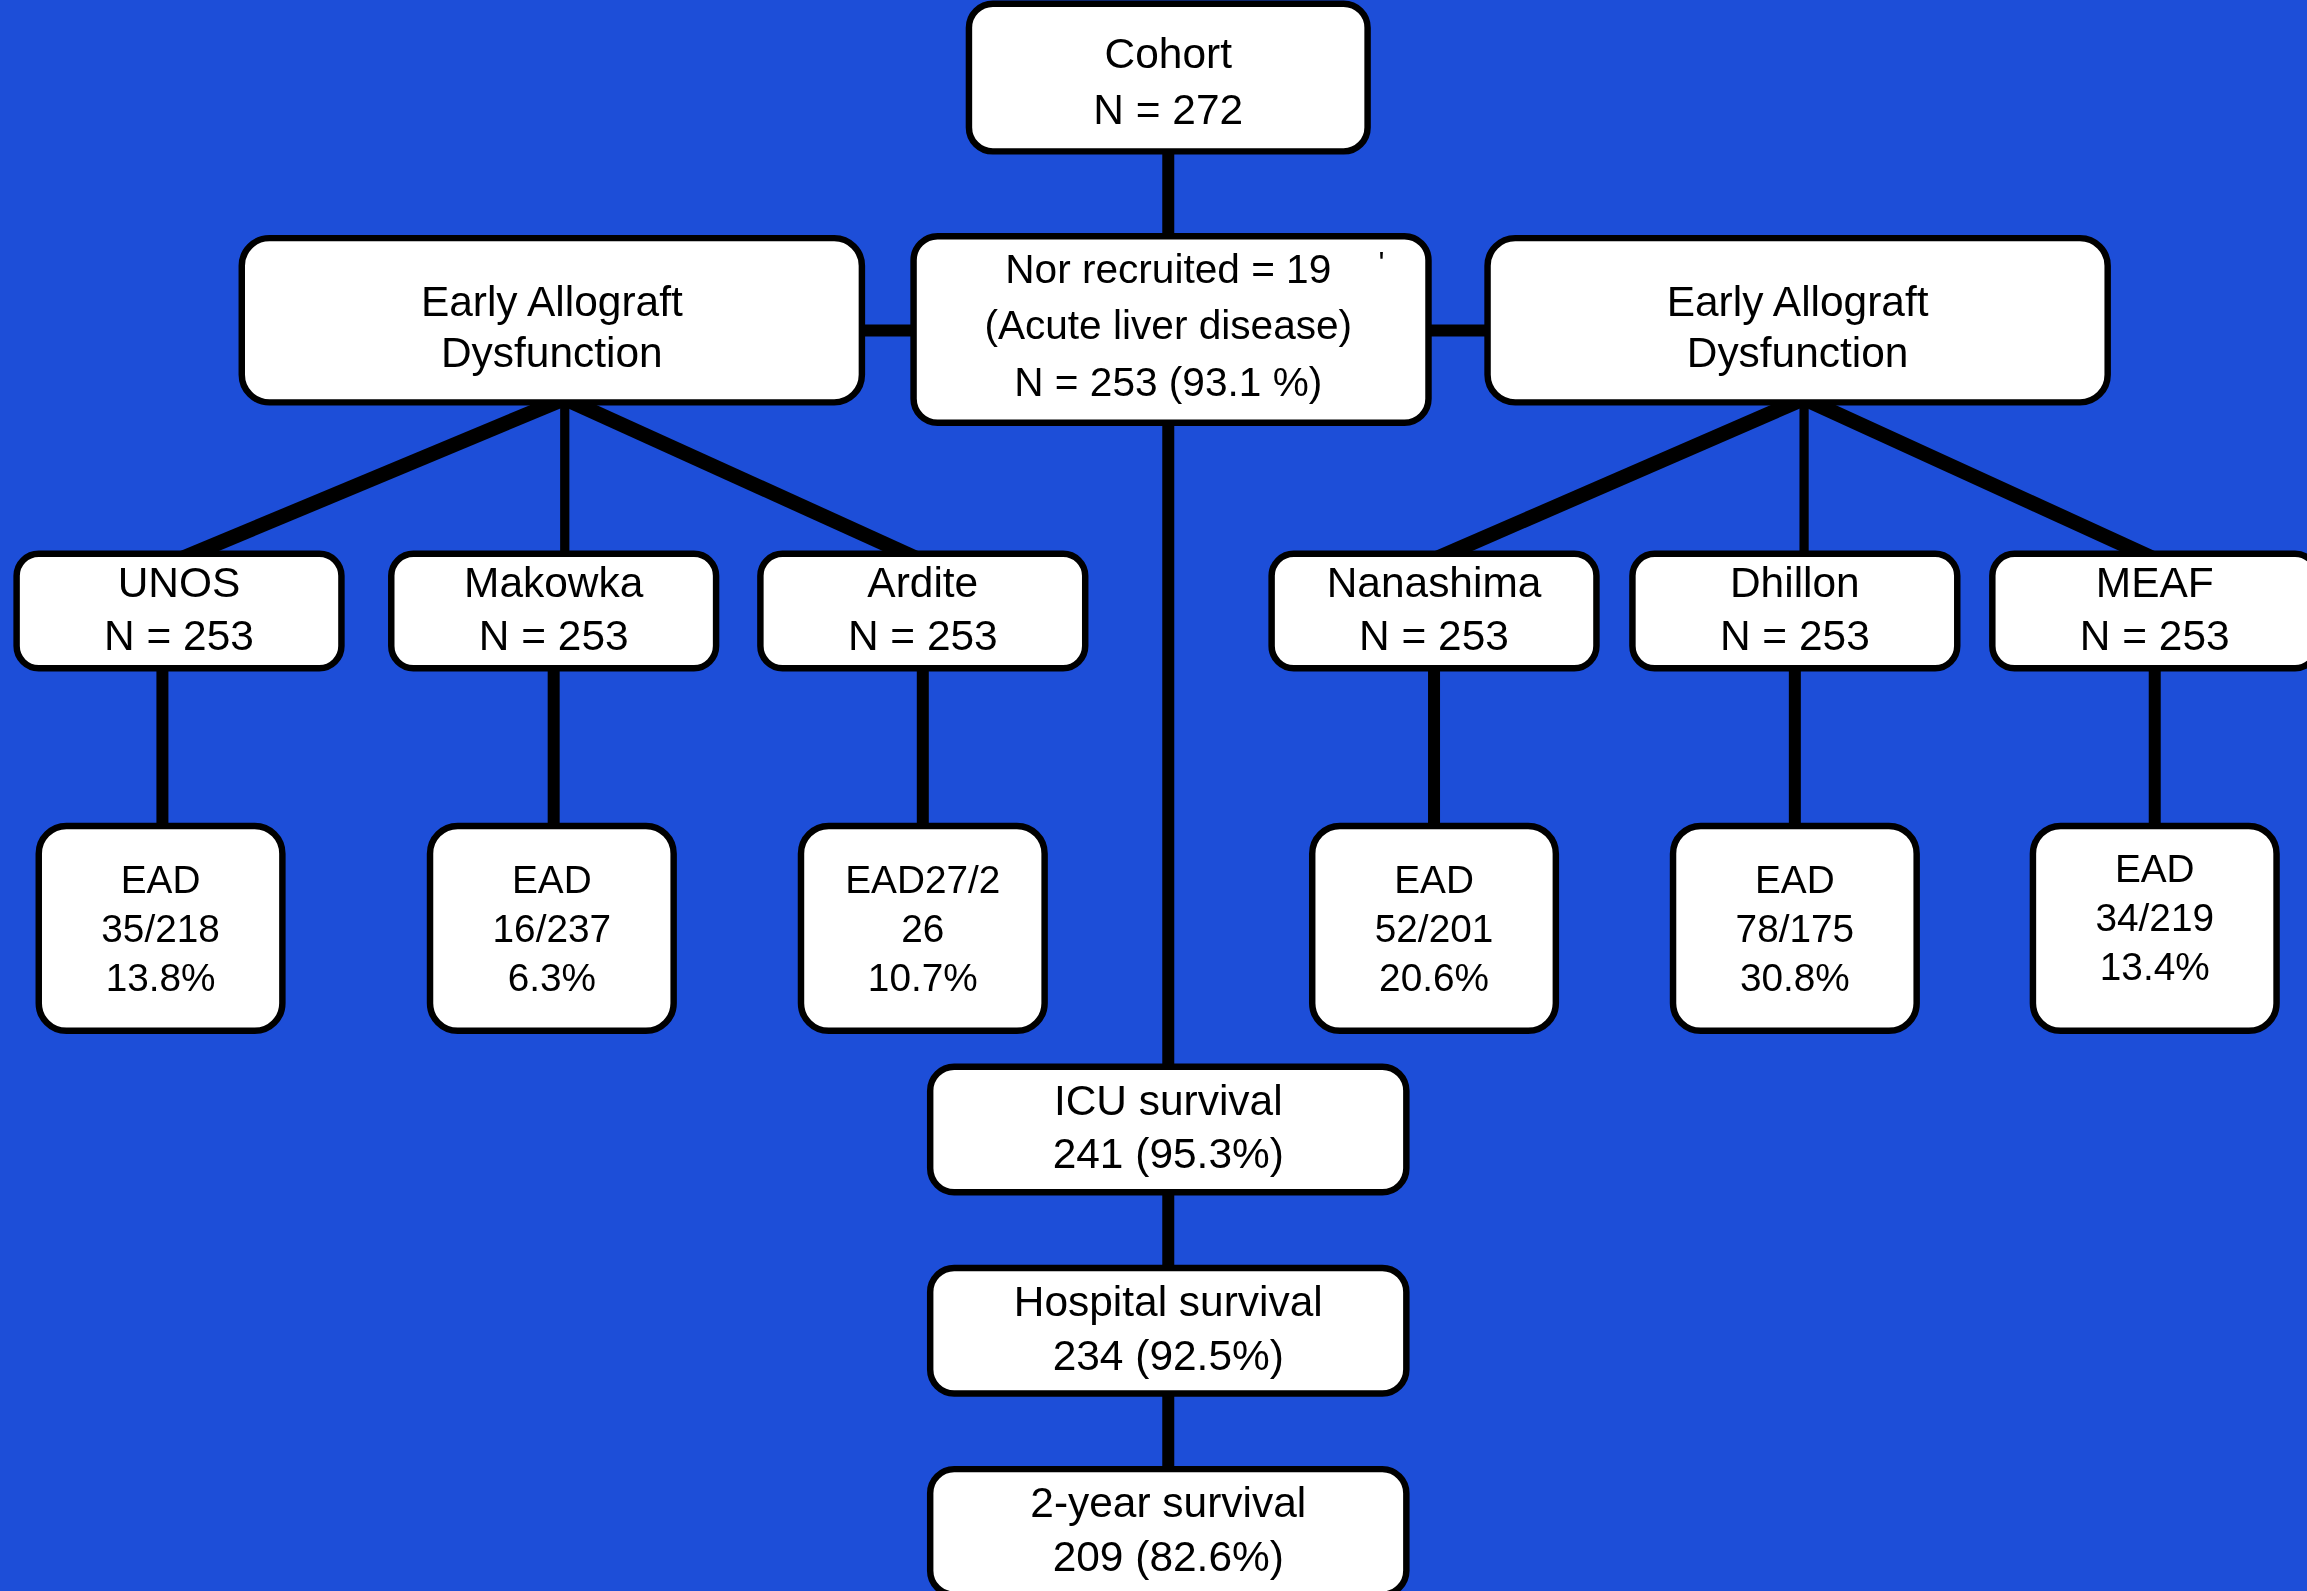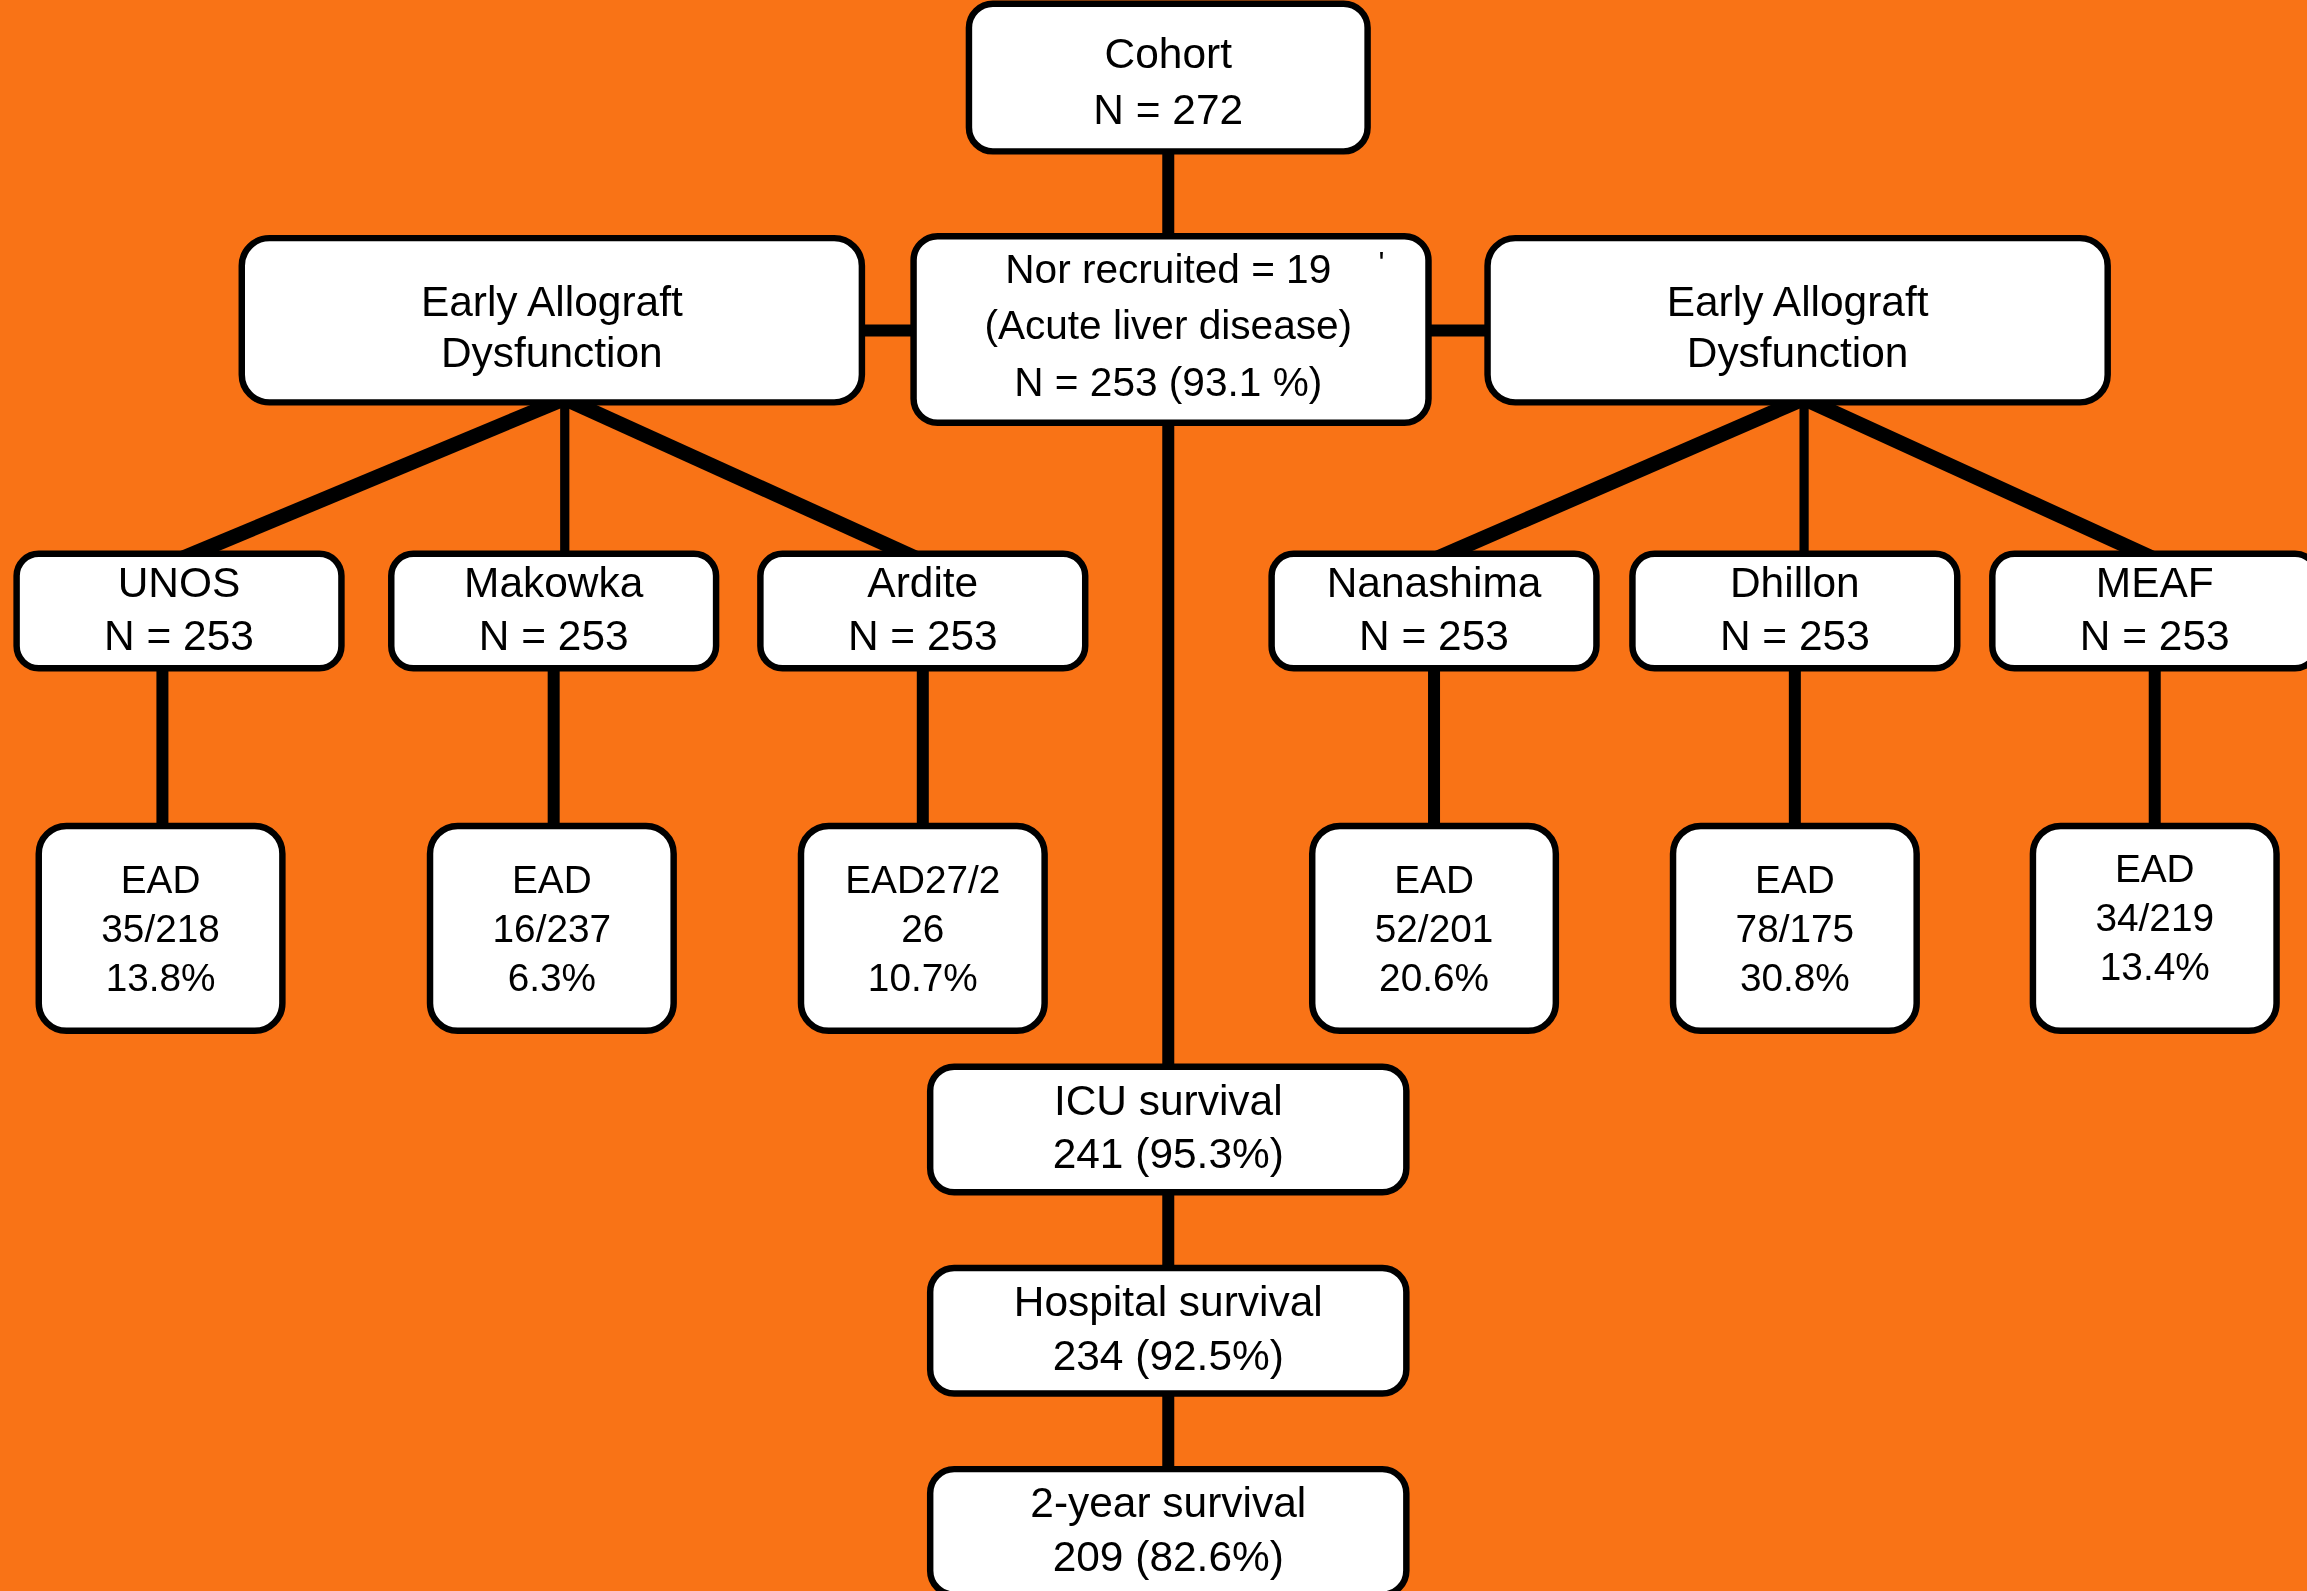--- a/index.html
+++ b/index.html
@@ -4,21 +4,21 @@
 <style>
   html, body {
     margin: 0;
     padding: 0;
     background: #ffffff;
   }
   #flowchart-root {
     position: relative;
     width: 2307px;
     height: 1591px;
-    background: #f97316;
+    background: #1d4ed8;
     font-family: "Liberation Sans", sans-serif;
     overflow: hidden;
   }
   svg.canvas {
     position: absolute;
     top: 0;
     left: 0;
     width: 2307px;
     height: 1591px;
     display: block;

